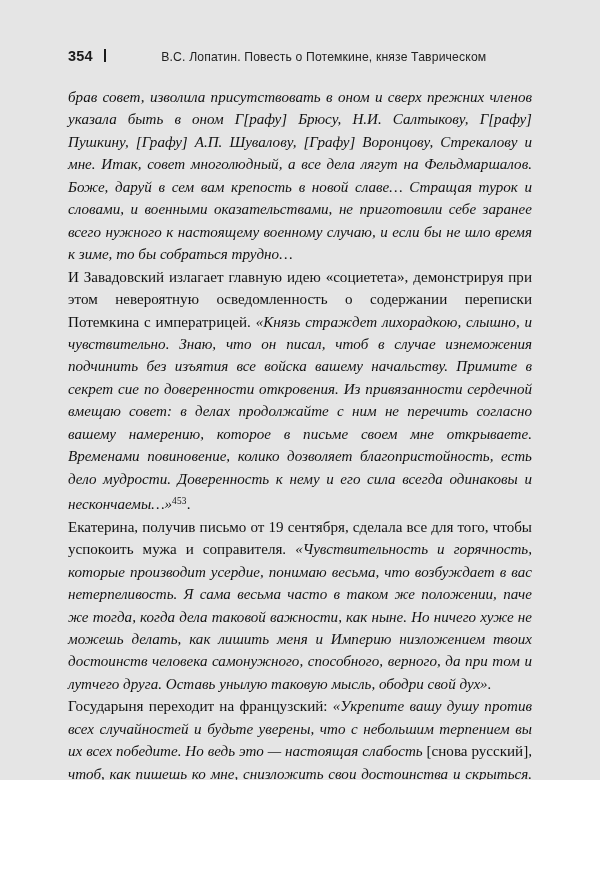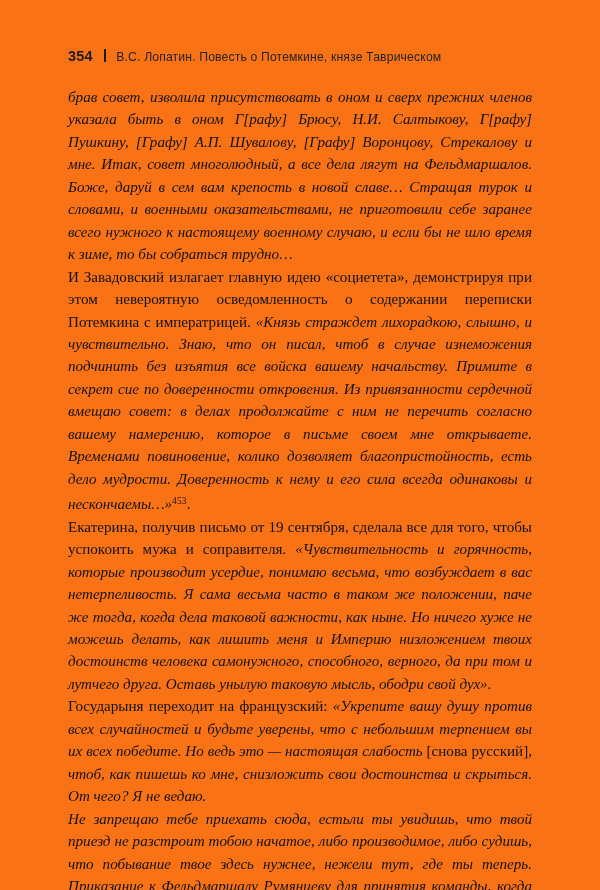--- a/index.html
+++ b/index.html
@@ -3,22 +3,22 @@
 <meta charset="utf-8">
 <style>
   html, body {
     margin: 0;
     padding: 0;
     background: #ffffff;
   }
   .page {
     position: relative;
     width: 600px;
-    height: 890px;
-    background: #f97316;
+    height: 780px;
+    background: #e5e5e5;
     overflow: hidden;
     box-sizing: border-box;
   }
 
   
   .running-head {
     position: absolute;
     left: 68px;
     top: 48px;
     display: flex;
@@ -39,20 +39,21 @@
     background: #1b1b1b;
     margin: 0 10px 0 11px;
     position: relative;
     top: 1px;
   }
   .head-title {
     font-size: 12.2px;
     font-weight: normal;
     letter-spacing: 0.15px;
     color: #232323;
+    margin-left: 45px;
   }
 
   
   .textblock {
     position: absolute;
     left: 68px;
     top: 86px;
     width: 464px;
     font-family: "Liberation Serif", "DejaVu Serif", serif;
     font-size: 15.1px;

